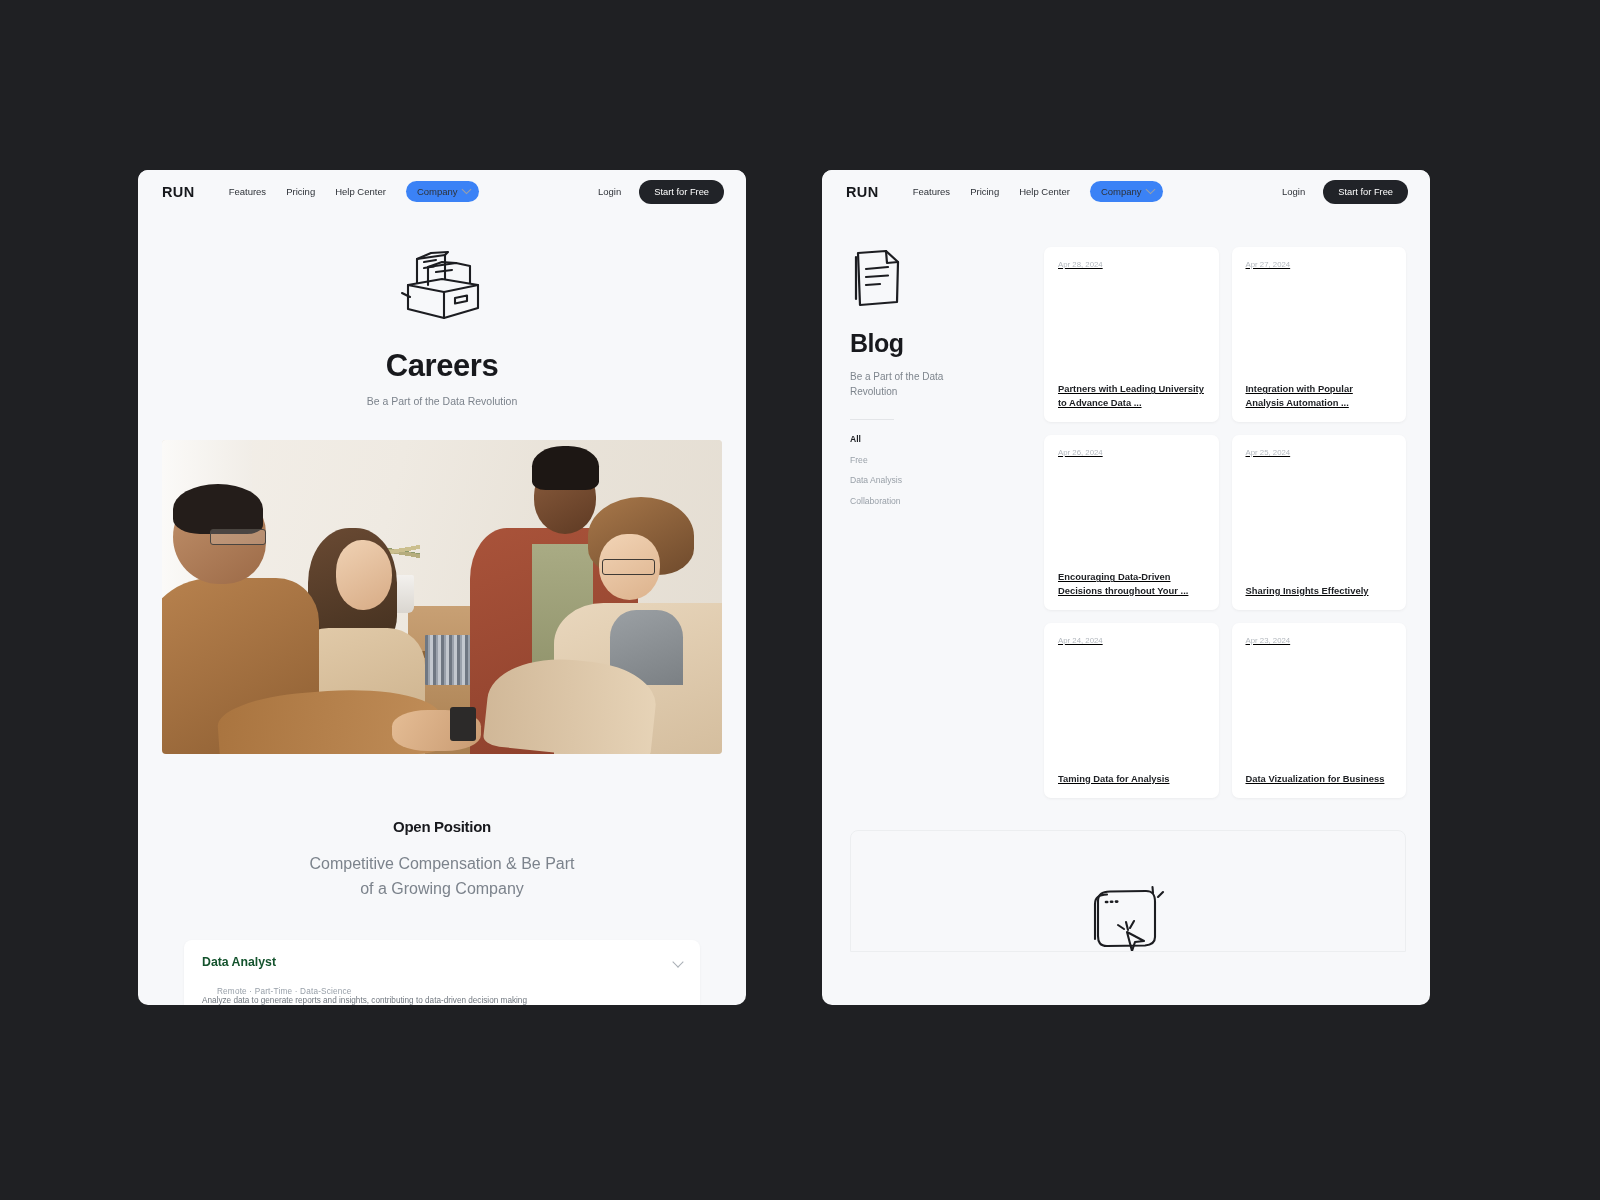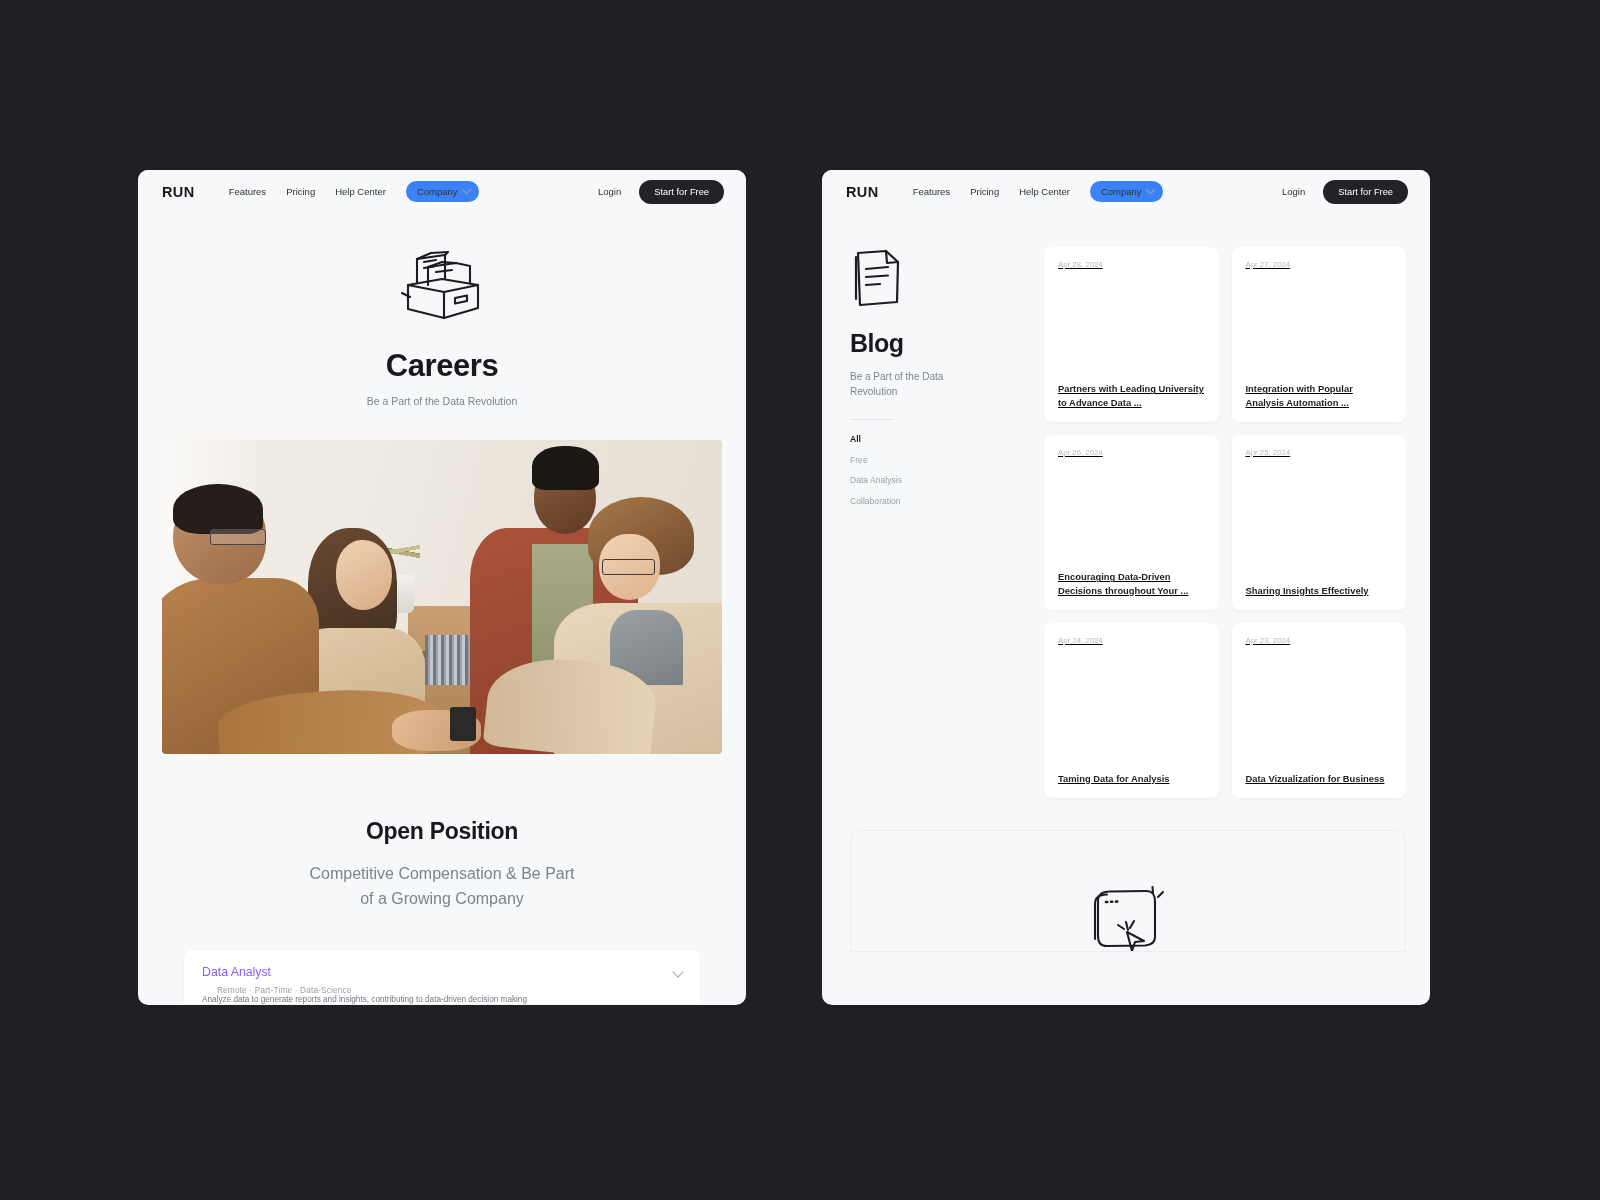--- a/index.html
+++ b/index.html
@@ -236,36 +236,36 @@
     border-radius: 40%;
   }
   .ph-watch {
     position:absolute; left:51.5%; top:85%; width:4.5%; height:11%;
     background:#2c2a29; border-radius: 3px;
   }
 
   
   .open-wrap { text-align: center; padding-top: 64px; }
   .open-title {
-    font-size: 23px; font-weight: 800; color: #18191d; letter-spacing:-0.3px;
+    font-size: 15px; font-weight: 800; color: #18191d; letter-spacing:-0.3px;
   }
   .open-sub {
     font-size: 16px; color: #7c838c; line-height: 1.55; margin-top: 17px;
   }
   .job-card {
     margin: 38px 22px 0 22px;
     background: #ffffff;
     border-radius: 8px 8px 0 0;
     padding: 15px 18px 0 18px;
     box-shadow: 0 1px 3px rgba(20,22,26,0.05);
     text-align: left;
     position: relative;
   }
-  .job-title { font-size: 12.3px; font-weight: 400; color: #8b5cf6; }
-  .job-meta { font-size: 8.2px; color: #98a0a9; margin-top: 7px; letter-spacing:0.2px;padding-left:15px; }
+  .job-title { font-size: 12.3px; font-weight: 700; color: #14532d; }
+  .job-meta { font-size: 8.2px; color: #98a0a9; margin-top: 18px; letter-spacing:0.2px;padding-left:15px; }
   .job-desc { font-size: 8.2px; color: #70777f; margin-top: 0; }
   .job-chev {
     position:absolute; right: 18px; top: 18px;
     width: 8px; height: 8px;
     border-right: 1.2px solid #a9afb6;
     border-bottom: 1.2px solid #a9afb6;
     transform: rotate(45deg);
   }
 
   

